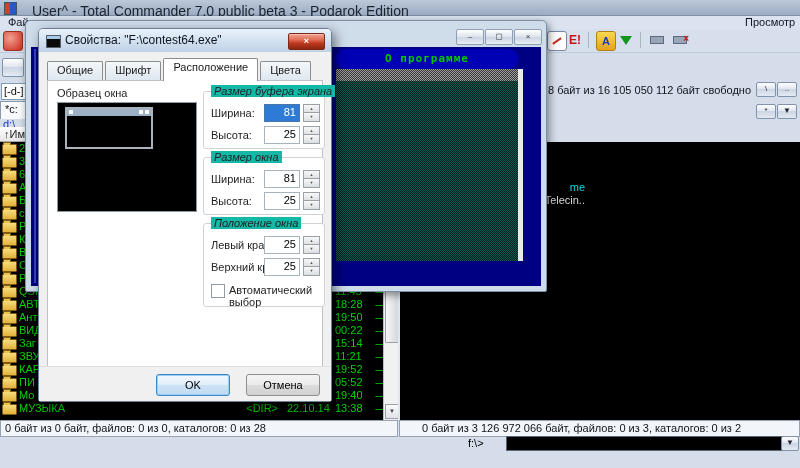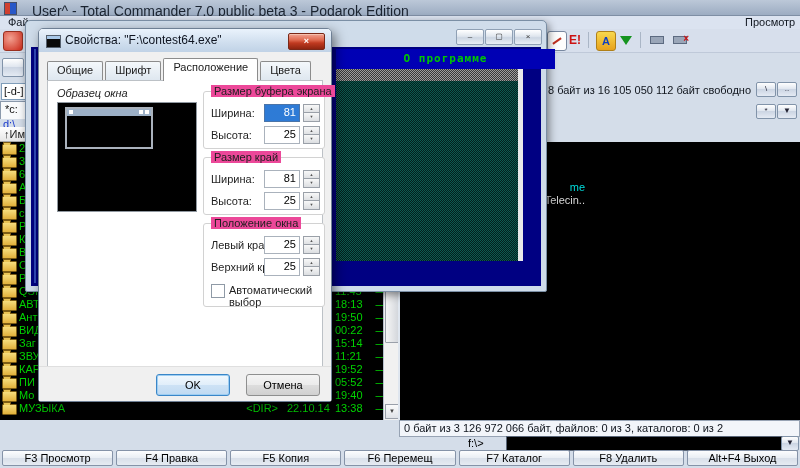--- a/index.html
+++ b/index.html
@@ -74,23 +74,23 @@
   .fnbtn{flex:1;height:16px;background:linear-gradient(#fcfdfe,#e9eef4 50%,#d8dfe9 50%,#e6ebf2);
          border:1px solid #8593a8;border-radius:2px;font-size:11px;color:#000;
          font-family:"Liberation Sans",sans-serif;padding:0;}
   
   .console{left:25px;top:20px;width:520px;height:270px;z-index:5;background:#cfdcea;
            border:1px solid #7b8fa5;border-radius:5px 5px 2px 2px;box-shadow:2px 3px 8px rgba(0,0,0,.45);}
   .cap-btn{position:absolute;top:8px;width:26px;height:14px;background:linear-gradient(#ffffff,#dfe6ee 45%,#ccd6e2 55%,#e8eef5);
            border:1px solid #8fa0b4;border-radius:2px;font-size:8px;line-height:13px;text-align:center;color:#333;}
   .cons-inner{position:absolute;left:5px;top:26px;width:510px;height:239px;background:var(--console-navy,#000082);}
   .cons-line{position:absolute;left:8px;top:28px;width:2px;height:234px;background:#3c5cc8;opacity:.8;}
-  .cons-title{position:absolute;left:310px;top:28px;width:219px;height:20px;background:var(--console-title-blue,#0000b4);
+  .cons-title{position:absolute;left:310px;top:28px;width:182px;height:20px;background:var(--console-title-blue,#0000b4);
               color:var(--console-green,#00c800);font-family:"DejaVu Sans Mono",monospace;font-weight:bold;
-              font-size:11px;line-height:20px;text-align:center;letter-spacing:1px;}
+              font-size:11px;line-height:20px;text-align:center;letter-spacing:1px;border-radius:9px;}
   .cons-menu{position:absolute;left:310px;top:48px;width:182px;height:12px;background-color:#6a6a6a;
              background-image:repeating-conic-gradient(#9c9c9c 0% 25%,#383838 25% 50%);background-size:2px 2px;}
   .cons-body{position:absolute;left:310px;top:60px;width:182px;height:180px;background-color:#084a42;
              background-image:repeating-conic-gradient(var(--console-teal,#0d5a50) 0% 25%,#03201c 25% 50%);background-size:2px 2px;}
   .cons-scroll{position:absolute;left:492px;top:48px;width:5px;height:192px;background:#e9e9e9;}
   
   .dialog{left:38px;top:28px;width:292px;height:372px;z-index:10;background:#f0f0f0;
           border:1px solid #6e7f94;border-radius:5px 5px 3px 3px;box-shadow:3px 4px 12px rgba(0,0,0,.5);}
   .dlg-titlebar{position:absolute;left:0;top:0;width:100%;height:23px;border-radius:4px 4px 0 0;
                 background:linear-gradient(#eaf3fc,#cfdeee 60%,#c0d2e6);}
@@ -99,27 +99,27 @@
   .dlg-title{position:absolute;left:26px;top:4px;font-size:12px;color:#0e1420;}
   .dlg-close{position:absolute;right:6px;top:4px;width:35px;height:15px;border:1px solid #7a2818;border-radius:2px;
              background:linear-gradient(#f0a494,#e06a50 40%,#c03a20 60%,#8e2410);
              color:#fff;font-size:9px;font-weight:bold;line-height:14px;text-align:center;
              box-shadow:inset 0 1px 0 #f6c0ae;}
   .tabs{position:absolute;left:8px;top:31px;height:21px;display:flex;align-items:flex-end;}
   .tab{height:17px;padding:2px 9px 0;background:linear-gradient(#f4f8fb,#dde6ef);border:1px solid #8c8c8c;
        border-bottom:none;border-radius:2px 2px 0 0;margin-right:2px;color:#1a1a1a;}
   .tab.active{height:20px;background:#fff;position:relative;z-index:2;}
   .tab-page{position:absolute;left:8px;top:51px;width:274px;height:285px;background:#fff;border:1px solid #bcc1c6;}
-  .pv-label{position:absolute;left:18px;top:58px;color:#1e1e1e;font-style:italic;}
+  .pv-label{position:absolute;left:18px;top:58px;color:#1e1e1e;}
   .preview{position:absolute;left:18px;top:73px;width:138px;height:108px;background:#000;border:1px solid #9098a0;}
   .mini-win{position:absolute;left:7px;top:4px;width:84px;height:38px;border:2px solid #aab2bc;background:#000;}
   .mini-bar{position:absolute;left:0;top:0;width:100%;height:7px;background:#9cb0c6;}
   .mini-sq{position:absolute;top:1px;width:4px;height:4px;background:#fff;}
   .group{position:absolute;left:164px;width:120px;border:1px solid #d2d2d2;border-radius:3px;background:#fff;}
-  .grp-title{position:absolute;left:7px;top:-7px;background:#ec4899;padding:0 3px;color:#1e1e1e;white-space:nowrap;}
+  .grp-title{position:absolute;left:7px;top:-7px;background:#14b8a6;padding:0 3px;color:#1e1e1e;white-space:nowrap;font-style:italic;}
   .fld-label{position:absolute;left:7px;color:#1e1e1e;}
   .fld{position:absolute;right:24px;width:31px;height:15px;background:#fff;border:1px solid #aab2bc;
        text-align:right;padding:1px 3px 0 0;color:#000;}
   .fld.sel{background:var(--selection-blue,#2e7bd6);color:#fff;border-color:#4a74a8;}
   .spinner{position:absolute;right:5px;width:16px;height:17px;}
   .spin-b{position:absolute;left:0;width:15px;height:8px;background:linear-gradient(#f8f8f8,#dcdee1);
           border:1px solid #9aa0a8;font-size:4px;line-height:7px;text-align:center;color:#555;}
   .chk-box{position:absolute;left:7px;width:12px;height:12px;background:#fff;border:1px solid #8f9aa6;}
   .chk-label{position:absolute;left:25px;color:#222;}
   .dlg-footer{position:absolute;left:0;top:337px;width:100%;height:34px;border-top:1px solid #dfdfdf;background:#f0f0f0;}
@@ -233,21 +233,21 @@
       </div>
     <div class="frow" style="left:0;top:143px;width:398px">
         <span class="folder"></span>
         <span class="lname gtxt">QSI</span>
         <span class="ltime gtxt">11:45</span>
         <span class="ldash gtxt">—</span>
       </div>
     <div class="frow" style="left:0;top:156px;width:398px">
         <span class="folder"></span>
         <span class="lname gtxt">АВТ</span>
-        <span class="ltime gtxt">18:13</span>
+        <span class="ltime gtxt">18:28</span>
         <span class="ldash gtxt">—</span>
       </div>
     <div class="frow" style="left:0;top:169px;width:398px">
         <span class="folder"></span>
         <span class="lname gtxt">Ант</span>
         <span class="ltime gtxt">19:50</span>
         <span class="ldash gtxt">—</span>
       </div>
     <div class="frow" style="left:0;top:182px;width:398px">
         <span class="folder"></span>
@@ -322,37 +322,31 @@
     <div class="frow r-sel" style="left:0;top:39px;width:400px">
       <span class="rname" style="left:2px">me</span>
 
     </div>
     <div class="frow r-file" style="left:0;top:52px;width:400px">
       <span class="rname" style="left:2px">. Telecin..</span>
 
     </div>
   </div>
 
+  <div class="abs status-box" style="left:0;width:396px">
+    <span style="padding-left:4px">0 байт из 0 байт, файлов: 0 из 0, каталогов: 0 из 28</span>
+  </div>
   <div class="abs status-box" style="left:399px;width:399px">
-    <span style="padding-left:4px">0 байт из 3 126 972 066 байт, файлов: 0 из 3, каталогов: 0 из 2</span>
+    <span style="padding-left:22px">0 байт из 3 126 972 066 байт, файлов: 0 из 3, каталогов: 0 из 2</span>
   </div>
 
   <div class="abs cmd-prompt">f:\&gt;</div>
   <input class="abs cmd-input" style="">
   <div class="mini-btn cmd-drop">▼</div>
 
-  <div class="abs fnbar">
-    <button class="fnbtn">F3 Просмотр</button>
-    <button class="fnbtn">F4 Правка</button>
-    <button class="fnbtn">F5 Копия</button>
-    <button class="fnbtn">F6 Перемещ</button>
-    <button class="fnbtn">F7 Каталог</button>
-    <button class="fnbtn">F8 Удалить</button>
-    <button class="fnbtn">Alt+F4 Выход</button>
-  </div>
 
   <div class="abs console">
     <span class="cap-btn" style="left:430px">–</span>
     <span class="cap-btn" style="left:459px">▢</span>
     <span class="cap-btn" style="left:488px">×</span>
     <div class="cons-inner"></div>
     <div class="cons-line"></div>
     <div class="cons-title">О программе</div>
     <div class="cons-menu"></div>
     <div class="cons-body"></div>
@@ -394,21 +388,21 @@
       </span>
       <span class="fld-label" style="top:37px">Высота:</span>
       <span class="fld" style="top:34px">25</span>
       <span class="spinner" style="top:34px">
         <span class="spin-b" style="top:0">▲</span>
         <span class="spin-b" style="top:8px">▼</span>
       </span>
     </div>
 
     <div class="group" style="top:128px;height:56px">
-      <span class="grp-title">Размер край</span>
+      <span class="grp-title">Размер окна</span>
       <span class="fld-label" style="top:15px">Ширина:</span>
       <span class="fld" style="top:12px">81</span>
       <span class="spinner" style="top:12px">
         <span class="spin-b" style="top:0">▲</span>
         <span class="spin-b" style="top:8px">▼</span>
       </span>
       <span class="fld-label" style="top:37px">Высота:</span>
       <span class="fld" style="top:34px">25</span>
       <span class="spinner" style="top:34px">
         <span class="spin-b" style="top:0">▲</span>

